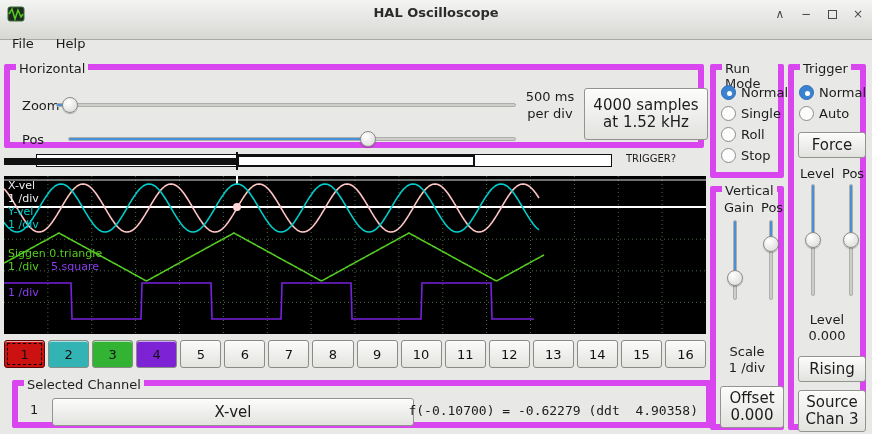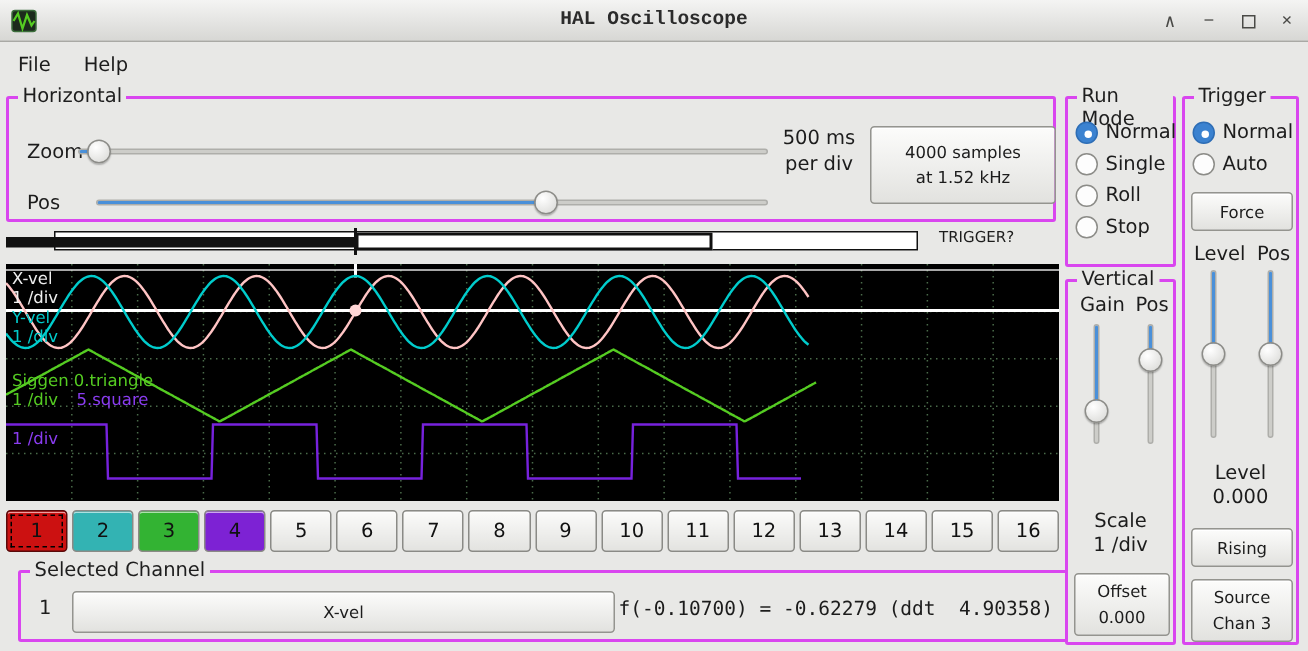--- a/index.html
+++ b/index.html
@@ -3,40 +3,40 @@
 <meta charset="utf-8">
 <style>
   html,body{margin:0;padding:0;background:#ffffff;}
   *{box-sizing:border-box;}
   #window{
     position:relative;width:872px;height:434px;background:#e8e8e6;
     font-family:"DejaVu Sans","Liberation Sans",sans-serif;font-size:13px;color:#1c1c1c;
     outline:1px solid #7f7f7c;overflow:hidden;
   }
   
-  #titlebar{position:absolute;left:0;top:0;width:872px;height:28px;
-    background:linear-gradient(#f4f4f3,#d7d7d4);border-bottom:1px solid #a9a9a5;font-family:Liberation Mono, monospace;}
+  #titlebar{position:absolute;left:0;top:0;width:872px;height:40px;
+    background:linear-gradient(#f4f4f3,#d7d7d4);border-bottom:1px solid #a9a9a5;}
   #win-icon{position:absolute;left:7px;top:5px;width:18px;height:18px;}
   #title{position:absolute;left:0;right:0;top:5px;text-align:center;font-weight:bold;color:#2b2b2b;}
   #win-controls{position:absolute;right:6px;top:0;height:28px;display:flex;align-items:center;gap:10px;}
   .wbtn{width:16px;height:16px;display:flex;align-items:center;justify-content:center;
     color:#4a4a47;font-size:12px;cursor:default;}
   .maxbox{width:9px;height:9px;border:1.5px solid #4a4a47;display:inline-block;}
   
   #menubar{position:absolute;left:0;top:29px;width:872px;height:28px;display:flex;align-items:center;}
   .menu-item{padding:4px 10px;margin-left:2px;}
   
-  .frame{position:absolute;border:2px solid #d946ef;border-radius:2px;}
+  .frame{position:absolute;border:6px solid #d946ef;border-radius:2px;}
   .frame-label{position:absolute;top:-9px;left:6px;background:#e8e8e6;padding:0 3px;color:#1e1e1e;}
   .lbl{position:absolute;font-size:13px;color:#1c1c1c;white-space:nowrap;}
   .center-text{position:absolute;left:0;right:0;text-align:center;line-height:16px;}
   
   .btn{position:absolute;display:flex;align-items:center;justify-content:center;
     background:linear-gradient(#fcfcfb,#e2e2df);border:1px solid #94948f;border-radius:3px;
-    font-family:inherit;font-size:11px;color:#1c1c1c;box-shadow:inset 0 1px 0 #ffffff;}
+    font-family:inherit;font-size:15px;color:#1c1c1c;box-shadow:inset 0 1px 0 #ffffff;}
   .btn.two-line{flex-direction:column;line-height:17px;}
   
   .hslider{position:absolute;height:18px;}
   .hslider .track{position:absolute;left:0;right:0;top:7px;height:4px;background:#cdcdc9;
     border:1px solid #aeaeaa;border-radius:2px;overflow:hidden;}
   .hslider .fill{height:100%;background:#4a90d9;}
   .hslider .handle{position:absolute;top:1px;width:16px;height:16px;border-radius:50%;
     background:radial-gradient(circle at 35% 30%,#ffffff,#d7d7d4);border:1px solid #8c8c88;
     box-shadow:0 1px 1px rgba(0,0,0,0.25);}
   .vslider{position:absolute;width:18px;}

